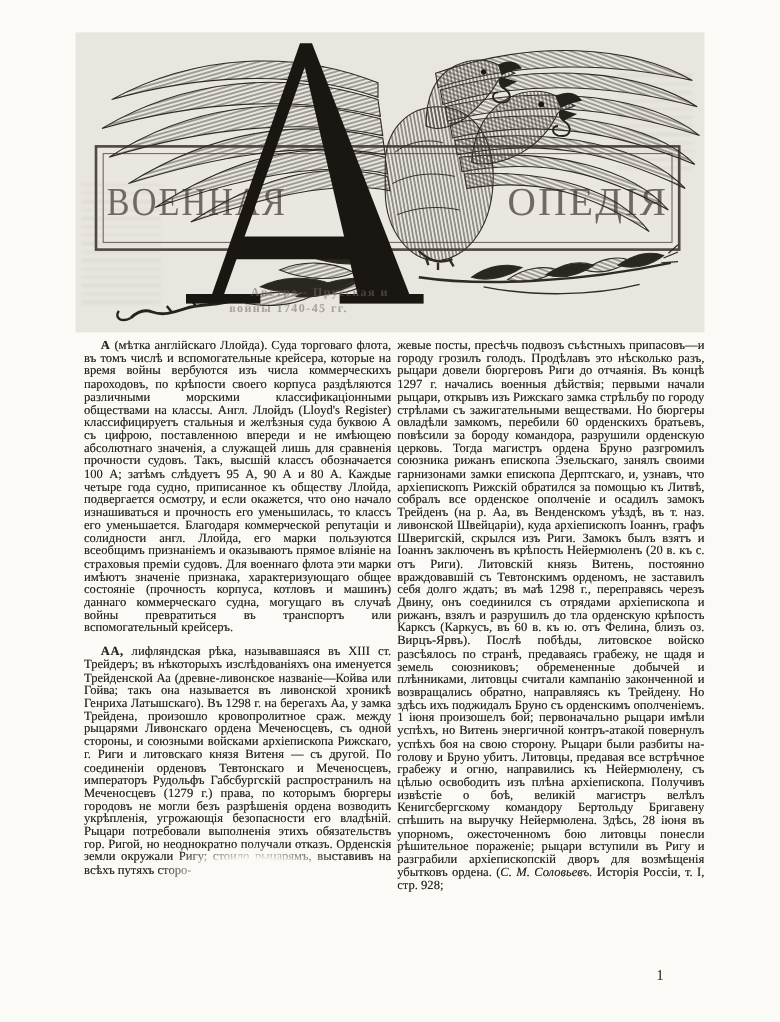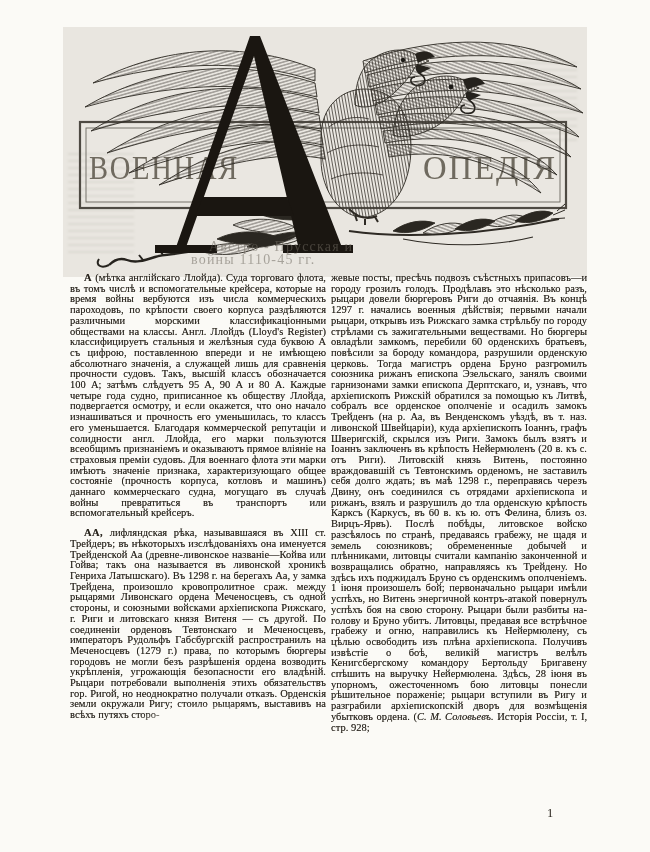--- a/index.html
+++ b/index.html
@@ -13,34 +13,34 @@
   .header-block{
     position:absolute; left:63px; top:27px; width:524px; height:250px;
     background:#e9e6e0;
   }
   .header-block svg{position:absolute;left:0;top:0;}
   .banner-text{
     font-family:"Liberation Serif",serif;
     font-size:33px; fill:#6f6a5f; letter-spacing:2px;
   }
   .bleed{
-    position:absolute; font-size:14px; font-weight:normal; letter-spacing:1.2px;
+    position:absolute; font-size:10px; font-weight:bold; letter-spacing:1.2px;
     color:rgba(112,106,96,.55); filter:blur(.5px); white-space:nowrap;
   }
   .bleed1{left:146px; top:212px;}
   .bleed2{left:128px; top:225px;}
   .smudge{
     position:absolute; opacity:.5; filter:blur(1.2px);
     background:repeating-linear-gradient(0deg, rgba(120,114,103,.22) 0 2px, rgba(0,0,0,0) 2px 7px);
   }
   .smudge-left{left:5px; top:122px; width:66px; height:104px;}
   .smudge-right{left:452px; top:30px; width:62px; height:84px;}
   
   .col{
-    position:absolute; top:273px; width:256px; height:524px; overflow:hidden;
+    position:absolute; top:284px; width:256px; height:524px; overflow:hidden;
     font-size:10.5px; line-height:10.7px; text-align:justify;
     color:#29251e; text-shadow:0 0 .35px rgba(41,37,30,.55);
   }
   .col-left{left:70px;}
   .col-right{left:331px;}
   .para{margin:0; text-indent:14px;}
   .para + .para{margin-top:9px;}
   .col-right .para{text-indent:0;}
   .lead{font-weight:bold; letter-spacing:.4px;}
   .cite{font-style:italic;margin-top:40px;}
@@ -154,21 +154,21 @@
         <path d="M187,9 L197,9 L280,223 L236,223 L191,29 L122,223 L112,223 Z"></path>
         <path d="M140,170 L224,170 L231,189 L132,189 Z"></path>
         <rect x="92" y="218" width="62" height="8"></rect>
         <rect x="220" y="218" width="70" height="8"></rect>
       </g>
     </svg>
 
     <div class="smudge smudge-left"></div>
     <div class="smudge smudge-right"></div>
     <div class="bleed bleed1">Австро - Прусская и</div>
-    <div class="bleed bleed2">войны 1110-45 гг.</div>
+    <div class="bleed bleed2">войны 1740-45 гг.</div>
   </div>
 
   <div class="col col-left">
     <p class="para"><b class="lead">А</b><span> (мѣтка англійскаго Ллойда). Суда торговаго флота, въ томъ числѣ и вспомогательные крейсера, которые на время войны вербуются изъ числа коммерческихъ пароходовъ, по крѣпости своего корпуса раздѣляются различными морскими классификаціонными обществами на классы. Англ. Ллойдъ (Lloyd's Register) классифицируетъ стальныя и желѣзныя суда буквою А съ цифрою, поставленною впереди и не имѣющею абсолютнаго значенія, а служащей лишь для сравненія прочности судовъ. Такъ, высшій классъ обозначается 100 А; затѣмъ слѣдуетъ 95 А, 90 А и 80 А. Каждые четыре года судно, приписанное къ обществу Ллойда, подвергается осмотру, и если окажется, что оно начало изнашиваться и прочность его уменьшилась, то классъ его уменьшается. Благодаря коммерческой репутаціи и солидности англ. Ллойда, его марки пользуются всеобщимъ признаніемъ и оказываютъ прямое вліяніе на страховыя преміи судовъ. Для военнаго флота эти марки имѣютъ значеніе признака, характеризующаго общее состояніе (прочность корпуса, котловъ и машинъ) даннаго коммерческаго судна, могущаго въ случаѣ войны превратиться въ транспортъ или вспомогательный крейсеръ.</span></p>
     <p class="para"><b class="lead">АА,</b><span> лифляндская рѣка, называвшаяся въ XIII ст. Трейдеръ; въ нѣкоторыхъ изслѣдованіяхъ она именуется Трейденской Аа (древне-ливонское названіе—Койва или Гойва; такъ она называется въ ливонской хроникѣ Генриха Латышскаго). Въ 1298 г. на берегахъ Аа, у замка Трейдена, произошло кровопролитное сраж. между рыцарями Ливонскаго ордена Меченосцевъ, съ одной стороны, и союзными войсками архіепископа Рижскаго, г. Риги и литовскаго князя Витеня — съ другой. По соединеніи орденовъ Тевтонскаго и Меченосцевъ, императоръ Рудольфъ Габсбургскій распространилъ на Меченосцевъ (1279 г.) права, по которымъ бюргеры городовъ не могли безъ разрѣшенія ордена возводить укрѣпленія, угрожающія безопасности его владѣній. Рыцари потребовали выполненія этихъ обязательствъ гор. Ригой, но неоднократно получали отказъ. Орденскія земли окружали Ригу; стоило рыцарямъ, выставивъ на всѣхъ путяхъ сторо-</span></p>
   </div>
 
   <div class="col col-right">
     <p class="para"><span>жевые посты, пресѣчь подвозъ съѣстныхъ припасовъ—и городу грозилъ голодъ. Продѣлавъ это нѣсколько разъ, рыцари довели бюргеровъ Риги до отчаянія. Въ концѣ 1297 г. начались военныя дѣйствія; первыми начали рыцари, открывъ изъ Рижскаго замка стрѣльбу по городу стрѣлами съ зажигательными веществами. Но бюргеры овладѣли замкомъ, перебили 60 орденскихъ братьевъ, повѣсили за бороду командора, разрушили орденскую церковь. Тогда магистръ ордена Бруно разгромилъ союзника рижанъ епископа Эзельскаго, занялъ своими гарнизонами замки епископа Дерптскаго, и, узнавъ, что архіепископъ Рижскій обратился за помощью къ Литвѣ, собралъ все орденское ополченіе и осадилъ замокъ Трейденъ (на р. Аа, въ Венденскомъ уѣздѣ, въ т. наз. ливонской Швейцаріи), куда архіепископъ Іоаннъ, графъ Шверигскій, скрылся изъ Риги. Замокъ былъ взятъ и Іоаннъ заключенъ въ крѣпость Нейермюленъ (20 в. къ с. отъ Риги). Литовскій князь Витень, постоянно враждовавшій съ Тевтонскимъ орденомъ, не заставилъ себя долго ждать; въ маѣ 1298 г., переправясь черезъ Двину, онъ соединился съ отрядами архіепископа и рижанъ, взялъ и разрушилъ до тла орденскую крѣпость Карксъ (Каркусъ, въ 60 в. къ ю. отъ Фелина, близъ оз. Вирцъ-Ярвъ). Послѣ побѣды, литовское войско разсѣялось по странѣ, предаваясь грабежу, не щадя и земель союзниковъ; обремененные добычей и плѣнниками, литовцы считали кампанію законченной и возвращались обратно, направляясь къ Трейдену. Но здѣсь ихъ поджидалъ Бруно съ орденскимъ ополченіемъ. 1 іюня произошелъ бой; первоначально рыцари имѣли успѣхъ, но Витень энергичной контръ-атакой повернулъ успѣхъ боя на свою сторону. Рыцари были разбиты на-голову и Бруно убитъ. Литовцы, предавая все встрѣчное грабежу и огню, направились къ Нейермюлену, съ цѣлью освободить изъ плѣна архіепископа. Получивъ извѣстіе о боѣ, великій магистръ велѣлъ Кенигсбергскому командору Бертольду Бригавену спѣшить на выручку Нейермюлена. Здѣсь, 28 іюня въ упорномъ, ожесточенномъ бою литовцы понесли рѣшительное пораженіе; рыцари вступили въ Ригу и разграбили архіепископскій дворъ для возмѣщенія убытковъ ордена. (</span><i class="cite">С. М. Соловьевъ.</i><span> Исторія Россіи, т. I, стр. 928;</span></p>
   </div>

